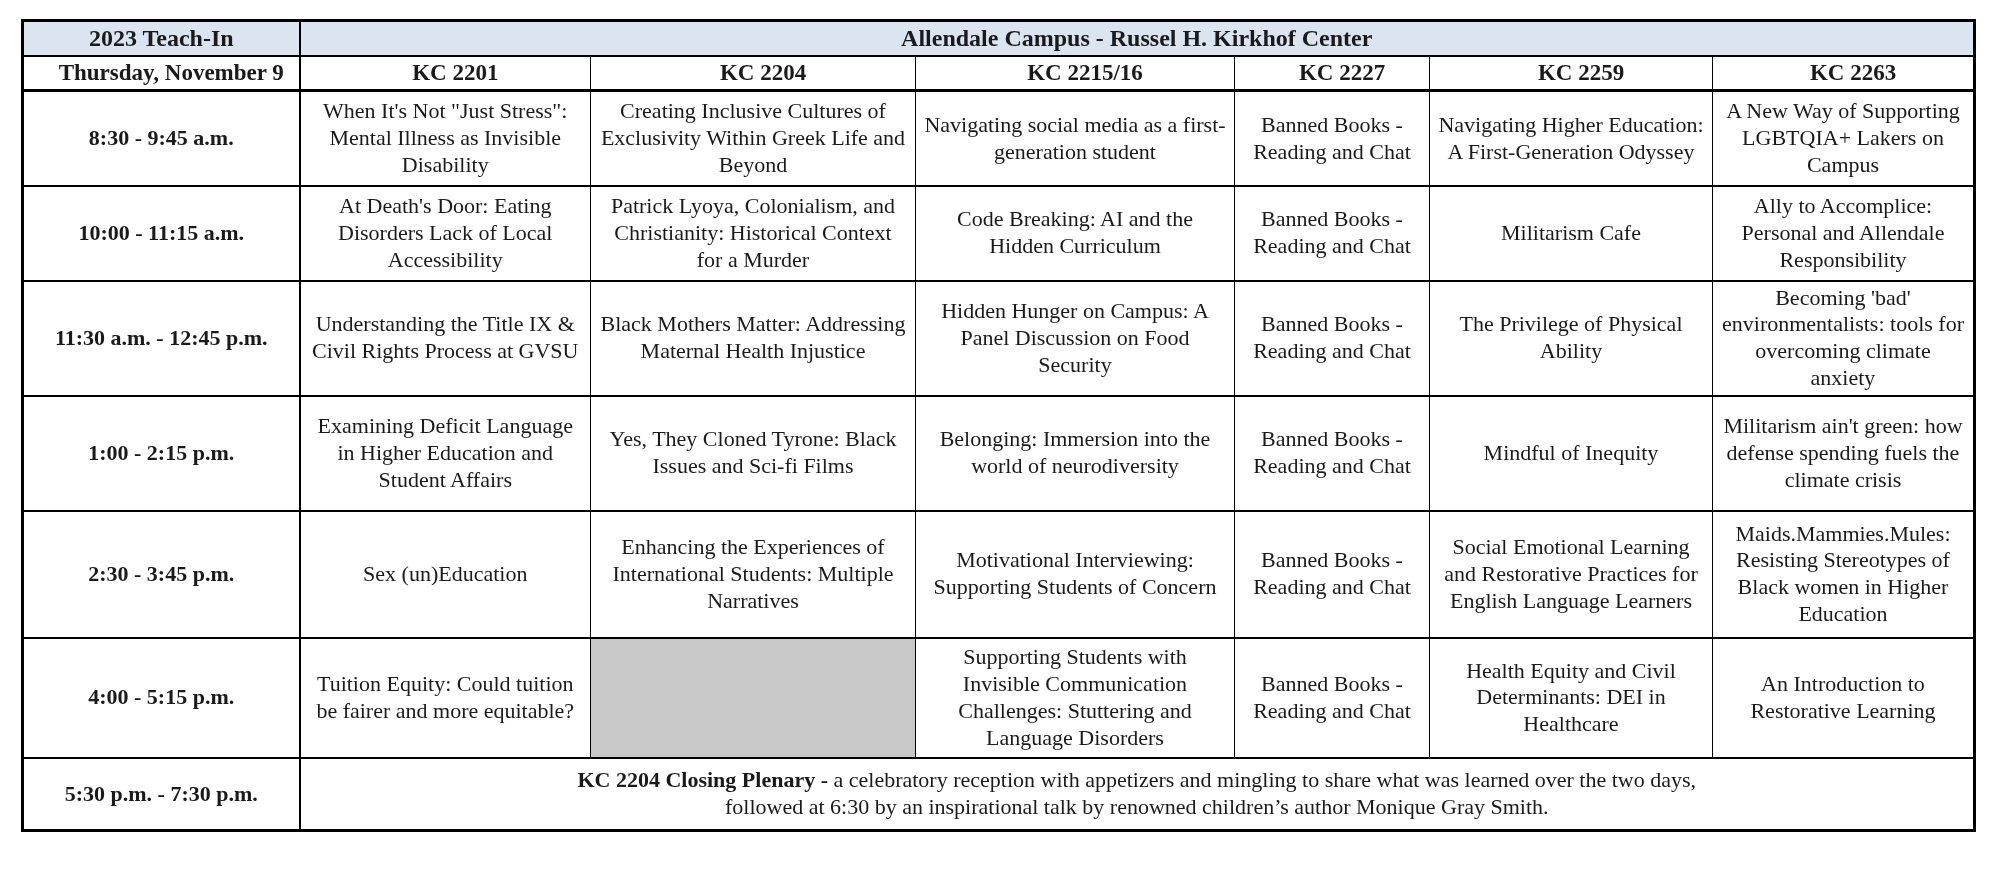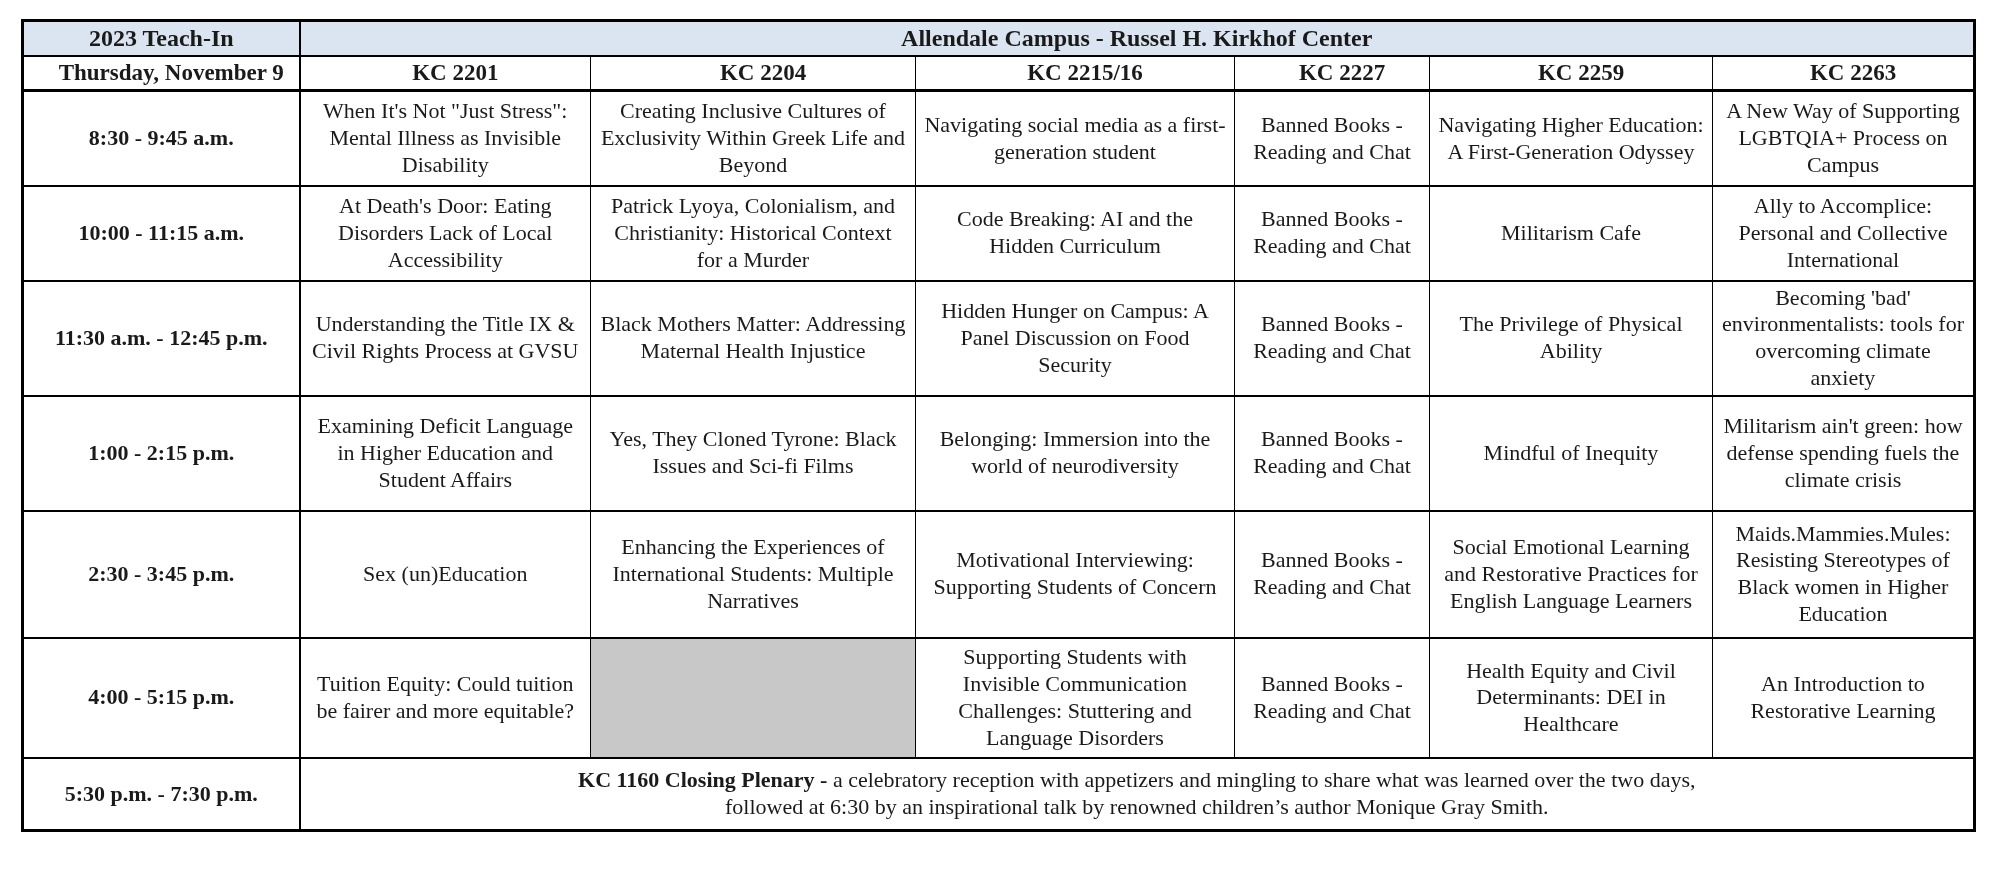--- a/index.html
+++ b/index.html
@@ -107,31 +107,31 @@
         <td>KC 2263</td>
       </tr>
 
       <tr class="slot-0">
         <td class="time-cell">8:30 - 9:45 a.m.</td>
         <td>When It's Not "Just Stress": Mental Illness as Invisible Disability</td>
         <td>Creating Inclusive Cultures of Exclusivity Within Greek Life and Beyond</td>
         <td>Navigating social media as a first-generation student</td>
         <td>Banned Books - Reading and Chat</td>
         <td>Navigating Higher Education: A First-Generation Odyssey</td>
-        <td>A New Way of Supporting LGBTQIA+ Process on Campus</td>
+        <td>A New Way of Supporting LGBTQIA+ Lakers on Campus</td>
       </tr>
 
       <tr class="slot-1">
         <td class="time-cell">10:00 - 11:15 a.m.</td>
         <td>At Death's Door: Eating Disorders Lack of Local Accessibility</td>
         <td>Patrick Lyoya, Colonialism, and Christianity: Historical Context for a Murder</td>
         <td>Code Breaking: AI and the Hidden Curriculum</td>
         <td>Banned Books - Reading and Chat</td>
         <td>Militarism Cafe</td>
-        <td>Ally to Accomplice: Personal and Collective International</td>
+        <td>Ally to Accomplice: Personal and Allendale Responsibility</td>
       </tr>
 
       <tr class="slot-2">
         <td class="time-cell">11:30 a.m. - 12:45 p.m.</td>
         <td>Understanding the Title IX &amp; Civil Rights Process at GVSU</td>
         <td>Black Mothers Matter: Addressing Maternal Health Injustice</td>
         <td>Hidden Hunger on Campus: A Panel Discussion on Food Security</td>
         <td>Banned Books - Reading and Chat</td>
         <td>The Privilege of Physical Ability</td>
         <td>Becoming 'bad' environmentalists: tools for overcoming climate anxiety</td>
@@ -164,19 +164,19 @@
         <td>Supporting Students with Invisible Communication Challenges: Stuttering and Language Disorders</td>
         <td>Banned Books - Reading and Chat</td>
         <td>Health Equity and Civil Determinants: DEI in Healthcare</td>
         <td>An Introduction to Restorative Learning</td>
       </tr>
 
       <tr class="closing-row">
         <td class="time-cell">5:30 p.m. - 7:30 p.m.</td>
         <td colspan="6" class="plenary-cell">
           <div class="plenary-text">
-            <span class="plenary-title">KC 1160 Closing Plenary - </span><span>a celebratory reception with appetizers and mingling to share what was learned over the two days, followed at 6:30 by an inspirational talk by renowned children’s author Monique Gray Smith.</span>
+            <span class="plenary-title">KC 2204 Closing Plenary - </span><span>a celebratory reception with appetizers and mingling to share what was learned over the two days, followed at 6:30 by an inspirational talk by renowned children’s author Monique Gray Smith.</span>
           </div>
         </td>
       </tr>
     </tbody>
   </table>
 </div>
 
 </body></html>

